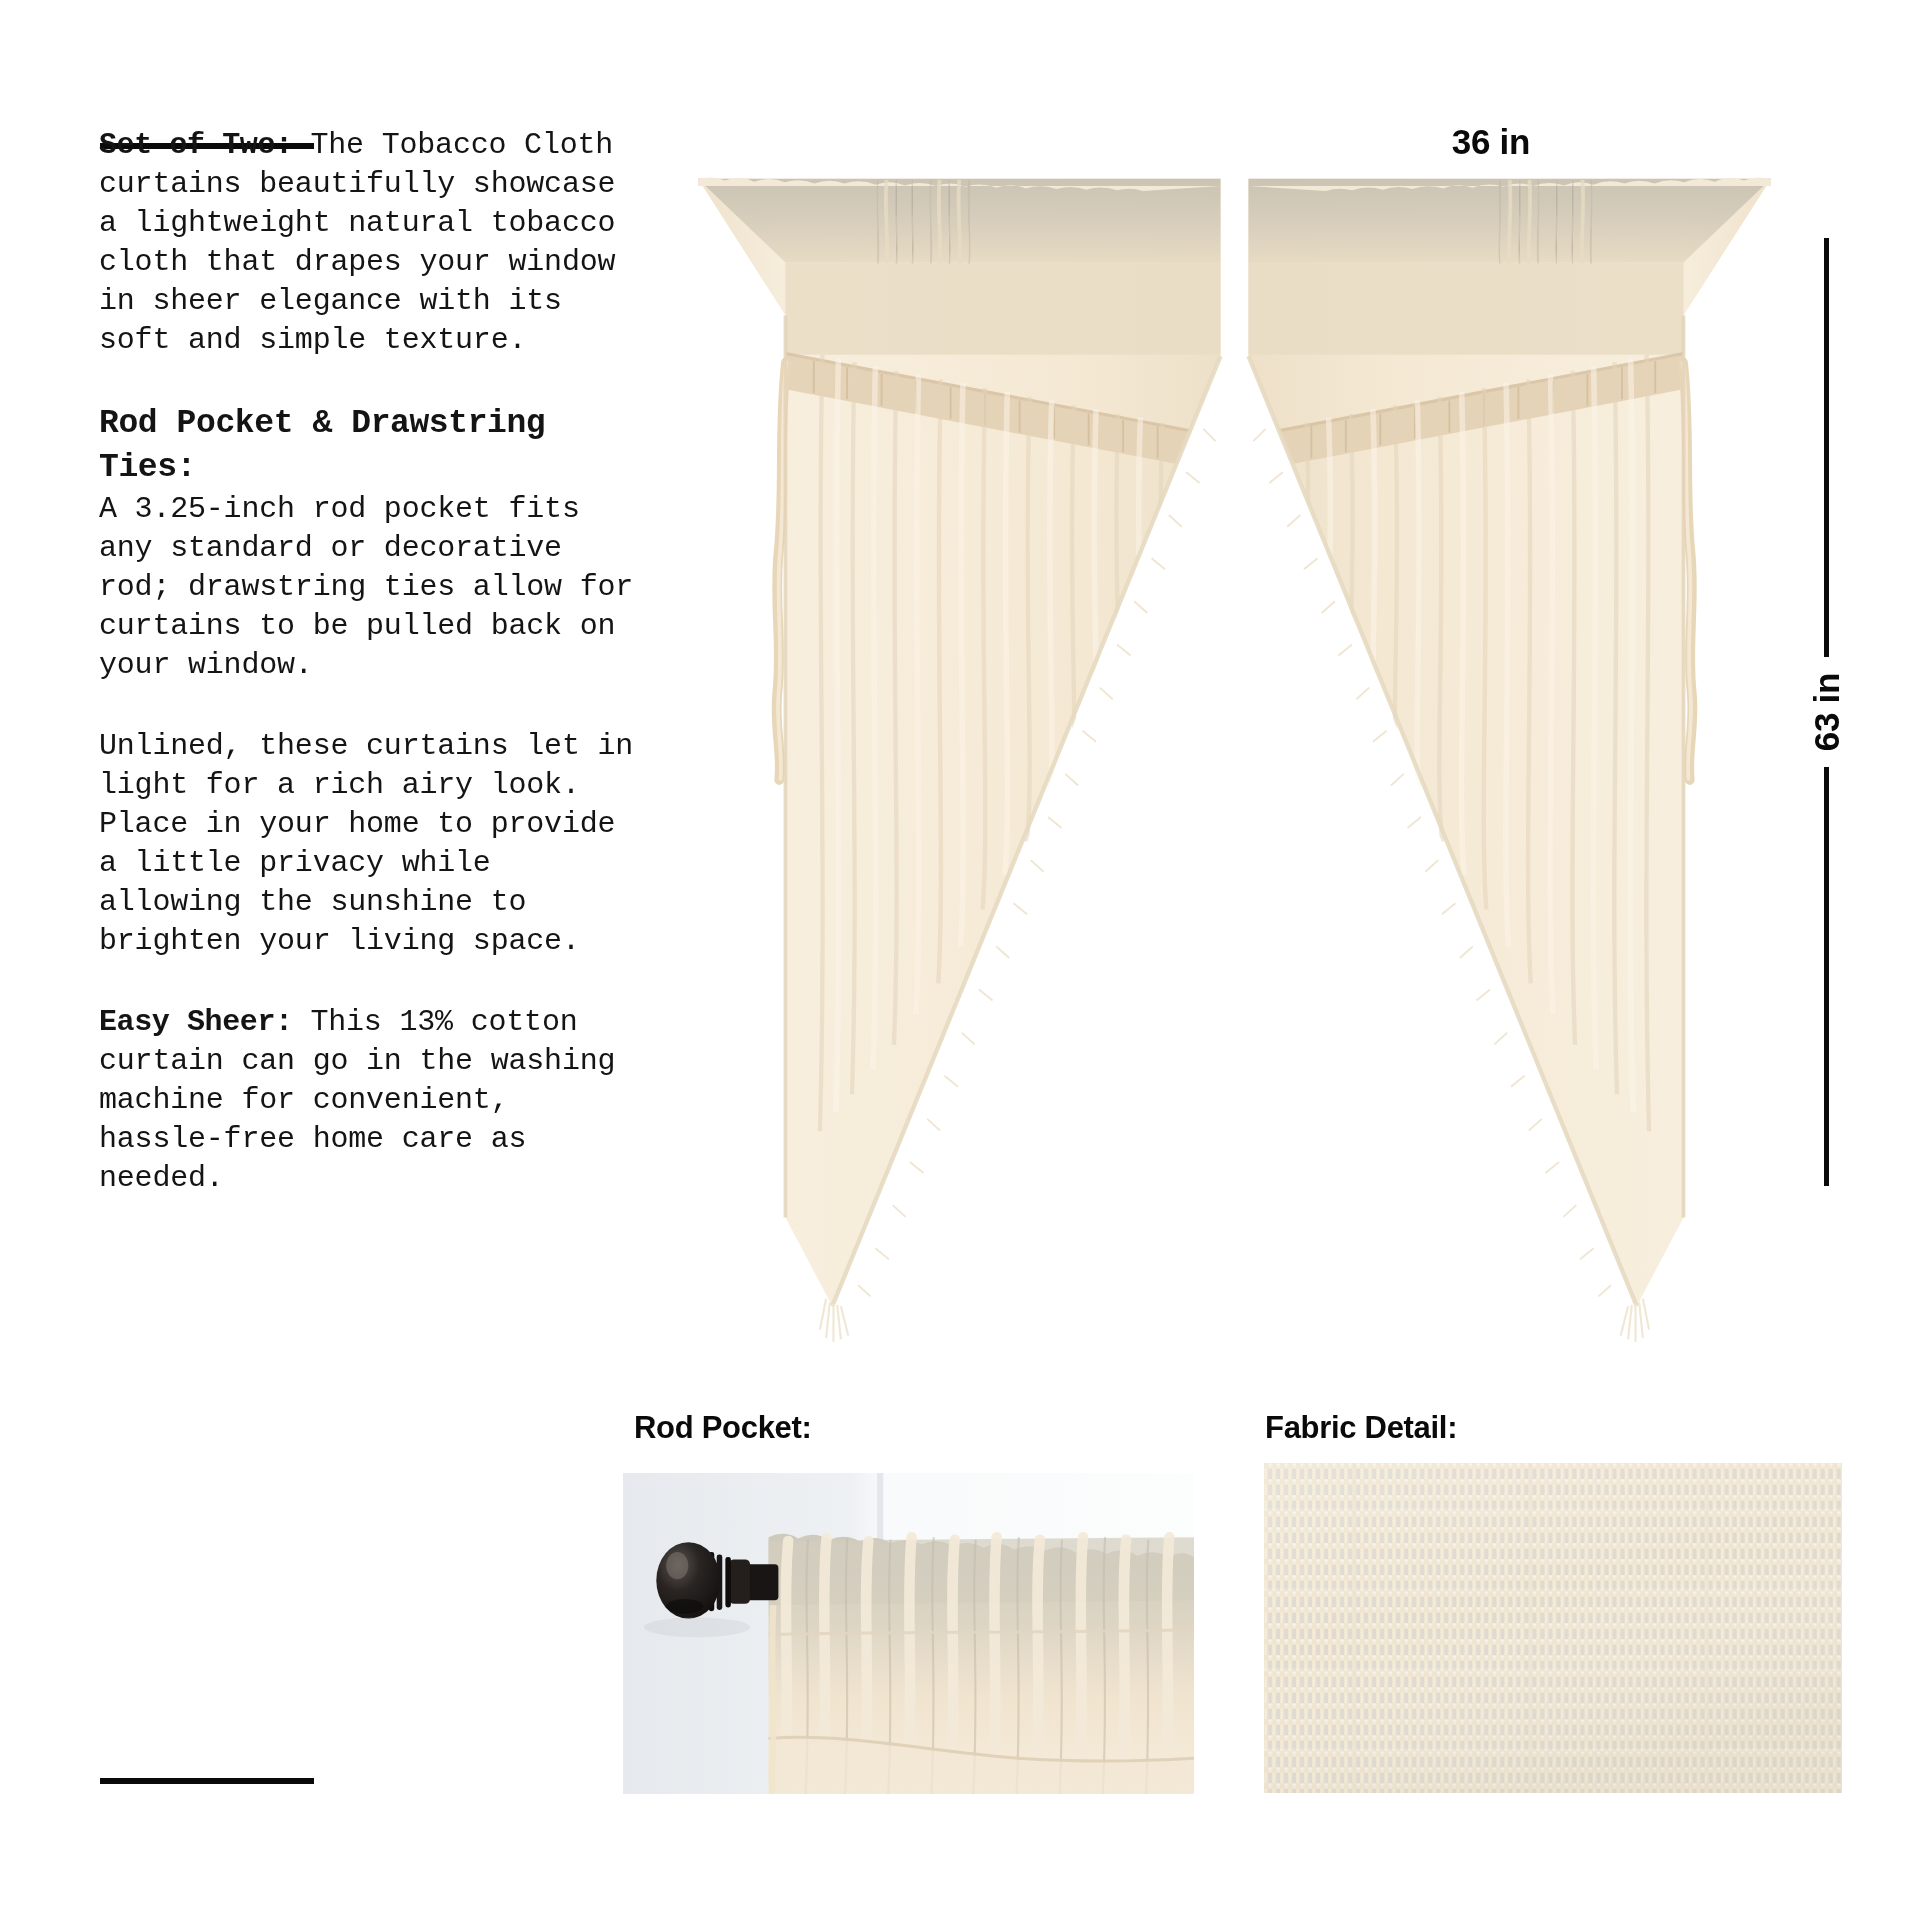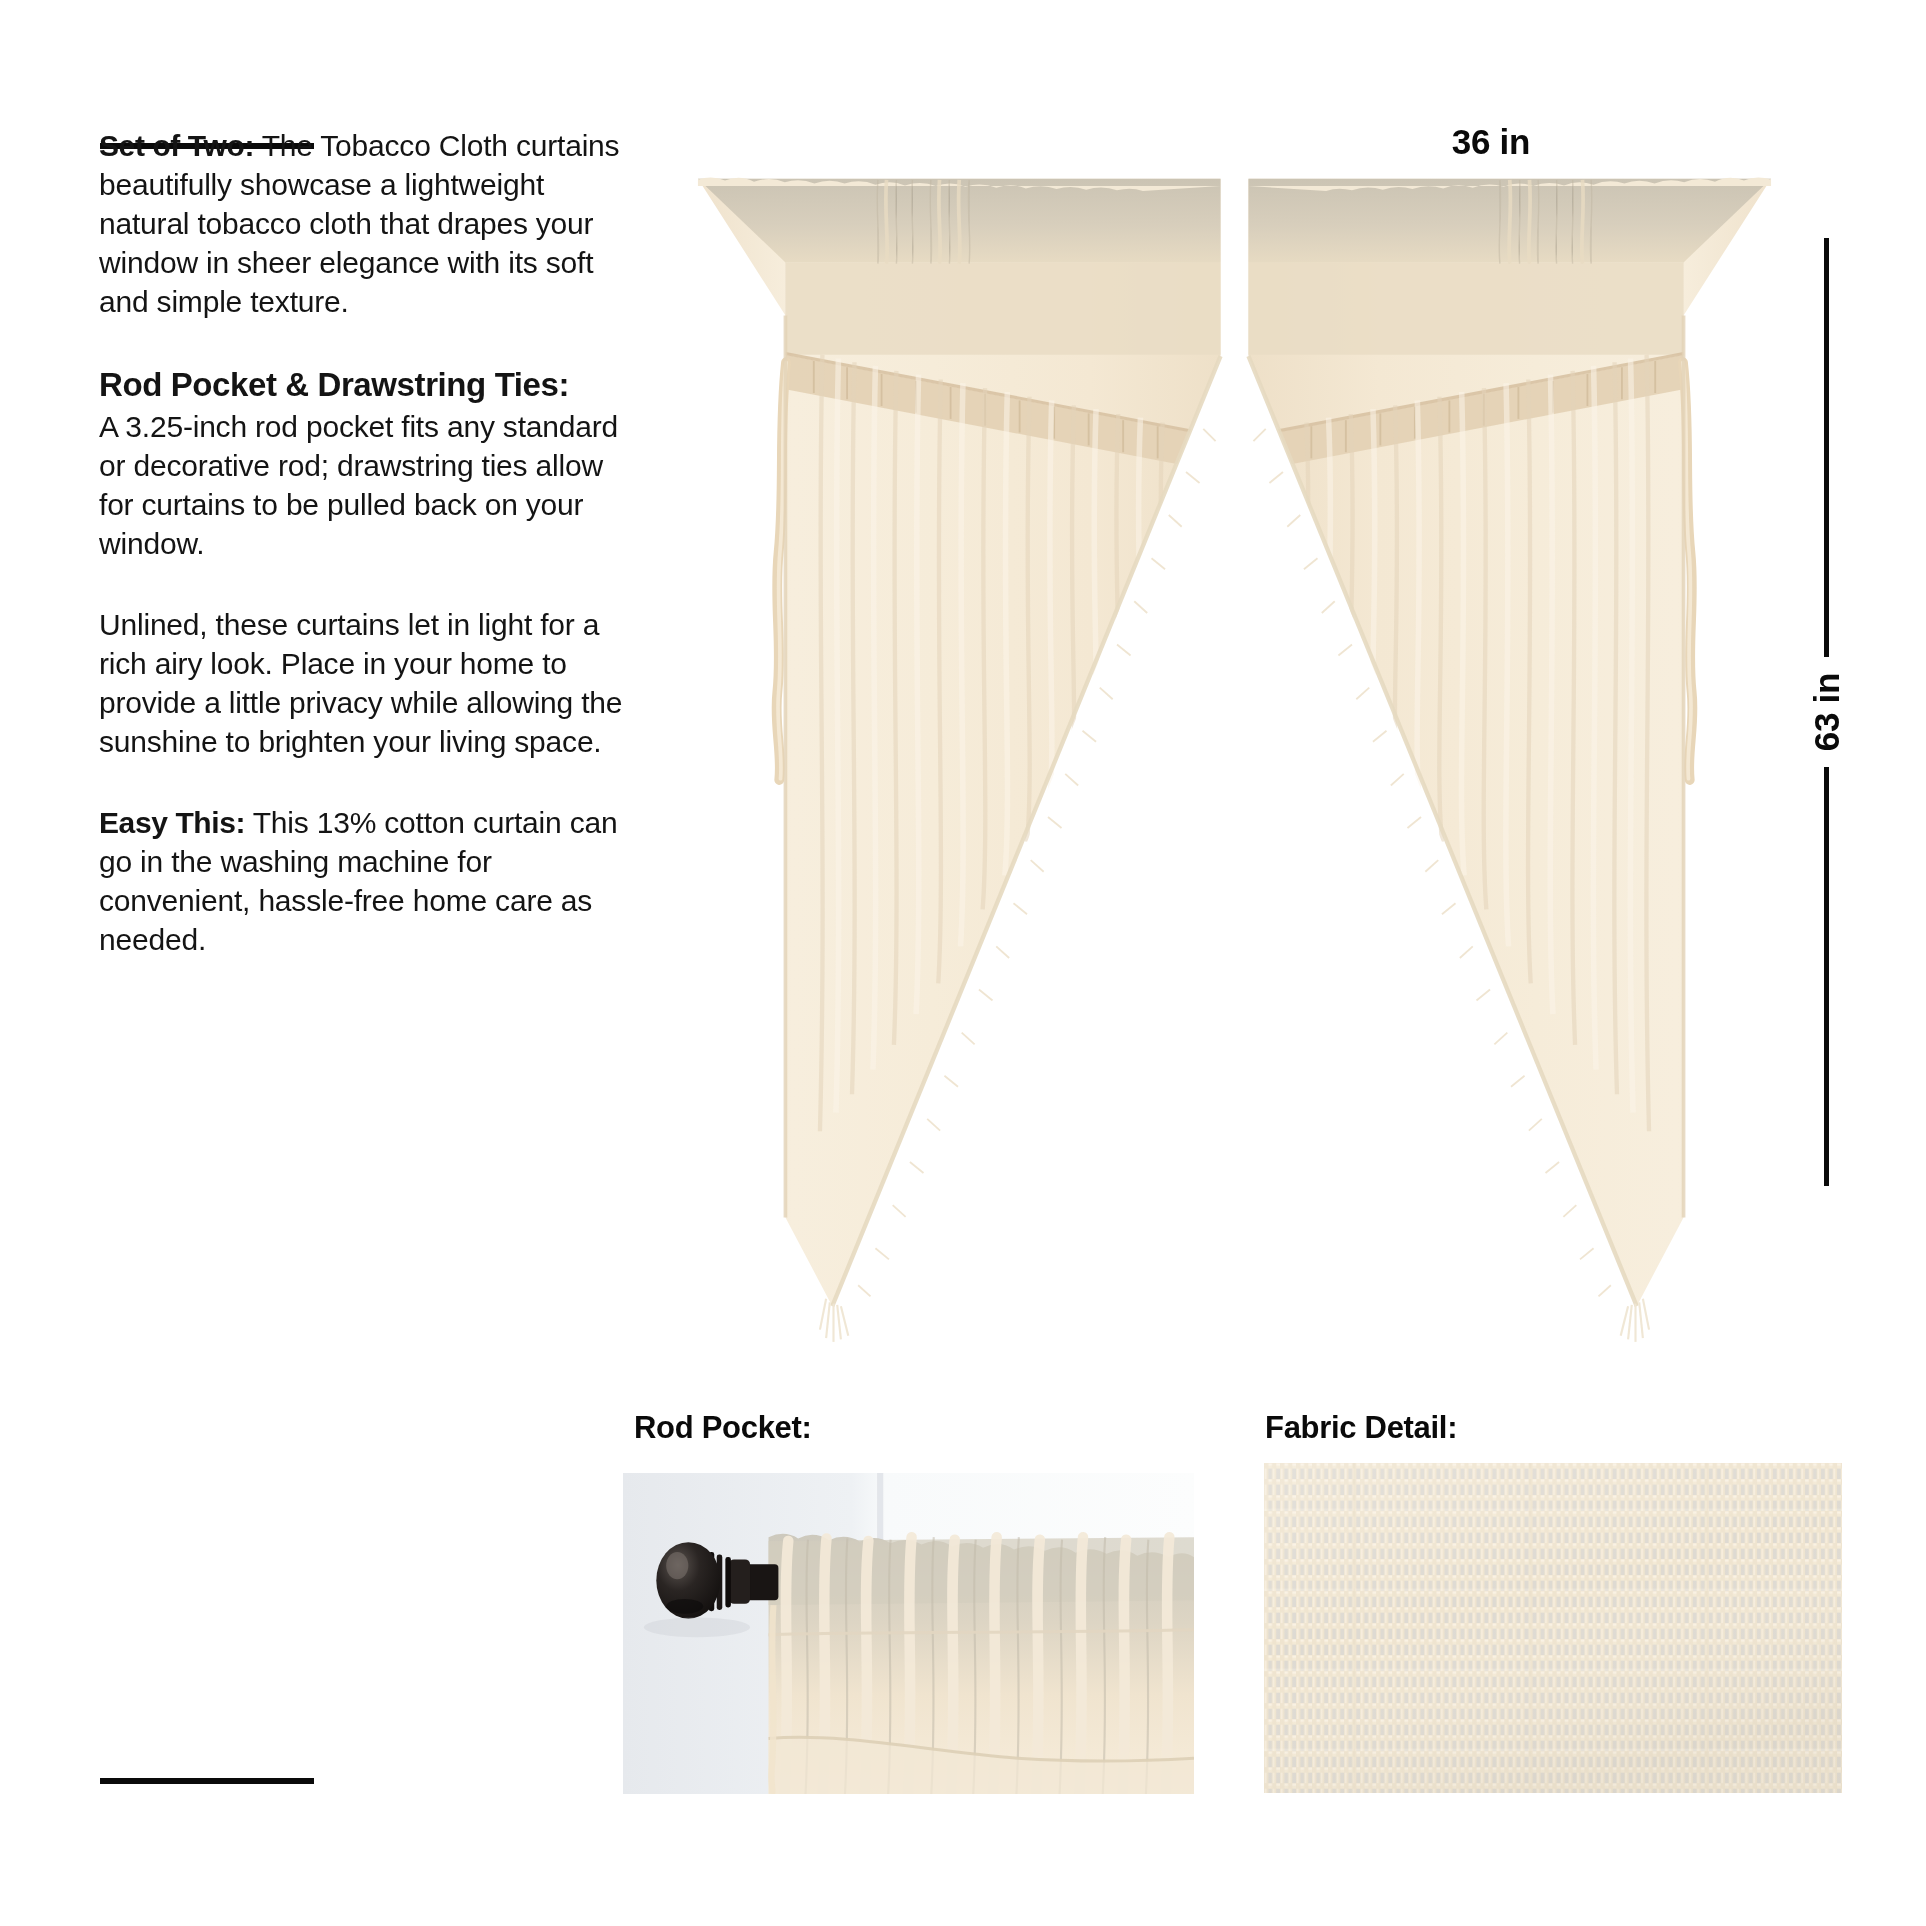--- a/index.html
+++ b/index.html
@@ -1,20 +1,20 @@
 <!DOCTYPE html>
 <html style="font-size:10px"><head>
 <meta charset="utf-8">
 <style>
   html,body{margin:0;padding:0;background:#ffffff;}
   body{width:1926px;height:1926px;position:relative;overflow:hidden;
        font-family:"Liberation Sans","DejaVu Sans",sans-serif;color:#111111;}
 
   
-  #left-col{position:absolute;left:99px;top:126px;width:542px;}
+  #left-col{position:absolute;left:99px;top:126px;width:542px;font-family:Liberation Mono, monospace;}
   .rule{background:#0a0a0a;height:5.5px;width:214px;}
   #rule-top{position:absolute;left:100px;top:143px;}
   #rule-bottom{position:absolute;left:100px;top:1778px;}
 
   .feature{margin:0 0 42px 0;}
   .feature:last-child{margin-bottom:0;}
   .f-text{font-size:30px;line-height:1.30;font-weight:400;color:#141414;
           letter-spacing:-0.2px;margin:0;}
   .f-head{font-weight:700;letter-spacing:-0.4px;}
   .head-block .f-head{display:block;font-size:33px;line-height:1.34;}
@@ -72,21 +72,21 @@
       </p>
   </div>
 
   <div class="feature head-block">
     <p class="f-text">
         <span class="f-body">Unlined, these curtains let in light for a rich airy look. Place in your home to provide a little privacy while allowing the sunshine to brighten your living space.</span>
       </p>
   </div>
 
   <div class="feature">
-    <p class="f-text"><span class="f-head">Easy This:</span> <span class="f-body">This 13% cotton curtain can go in the washing machine for convenient, hassle-free home care as needed.</span></p>
+    <p class="f-text"><span class="f-head">Easy Sheer:</span> <span class="f-body">This 13% cotton curtain can go in the washing machine for convenient, hassle-free home care as needed.</span></p>
   </div>
 
 </div>
 
 <div id="dim-width">
   <div class="seg"></div>
   <div class="lbl">36 in</div>
   <div class="seg"></div>
 </div>
 

